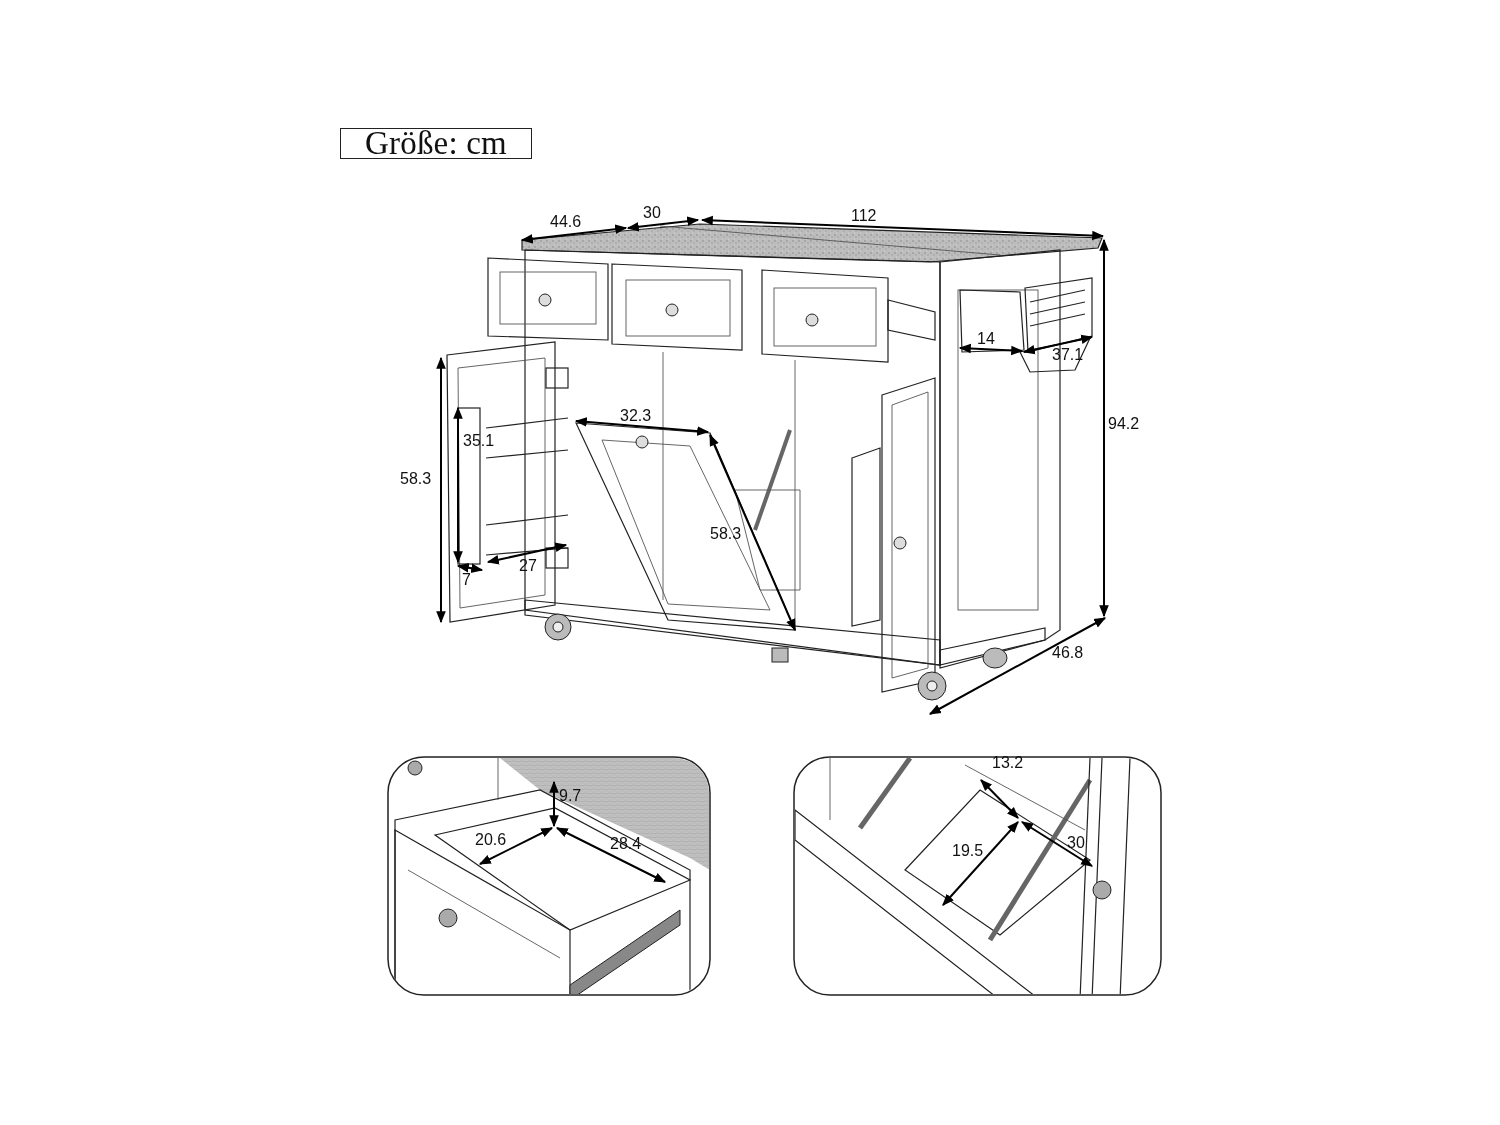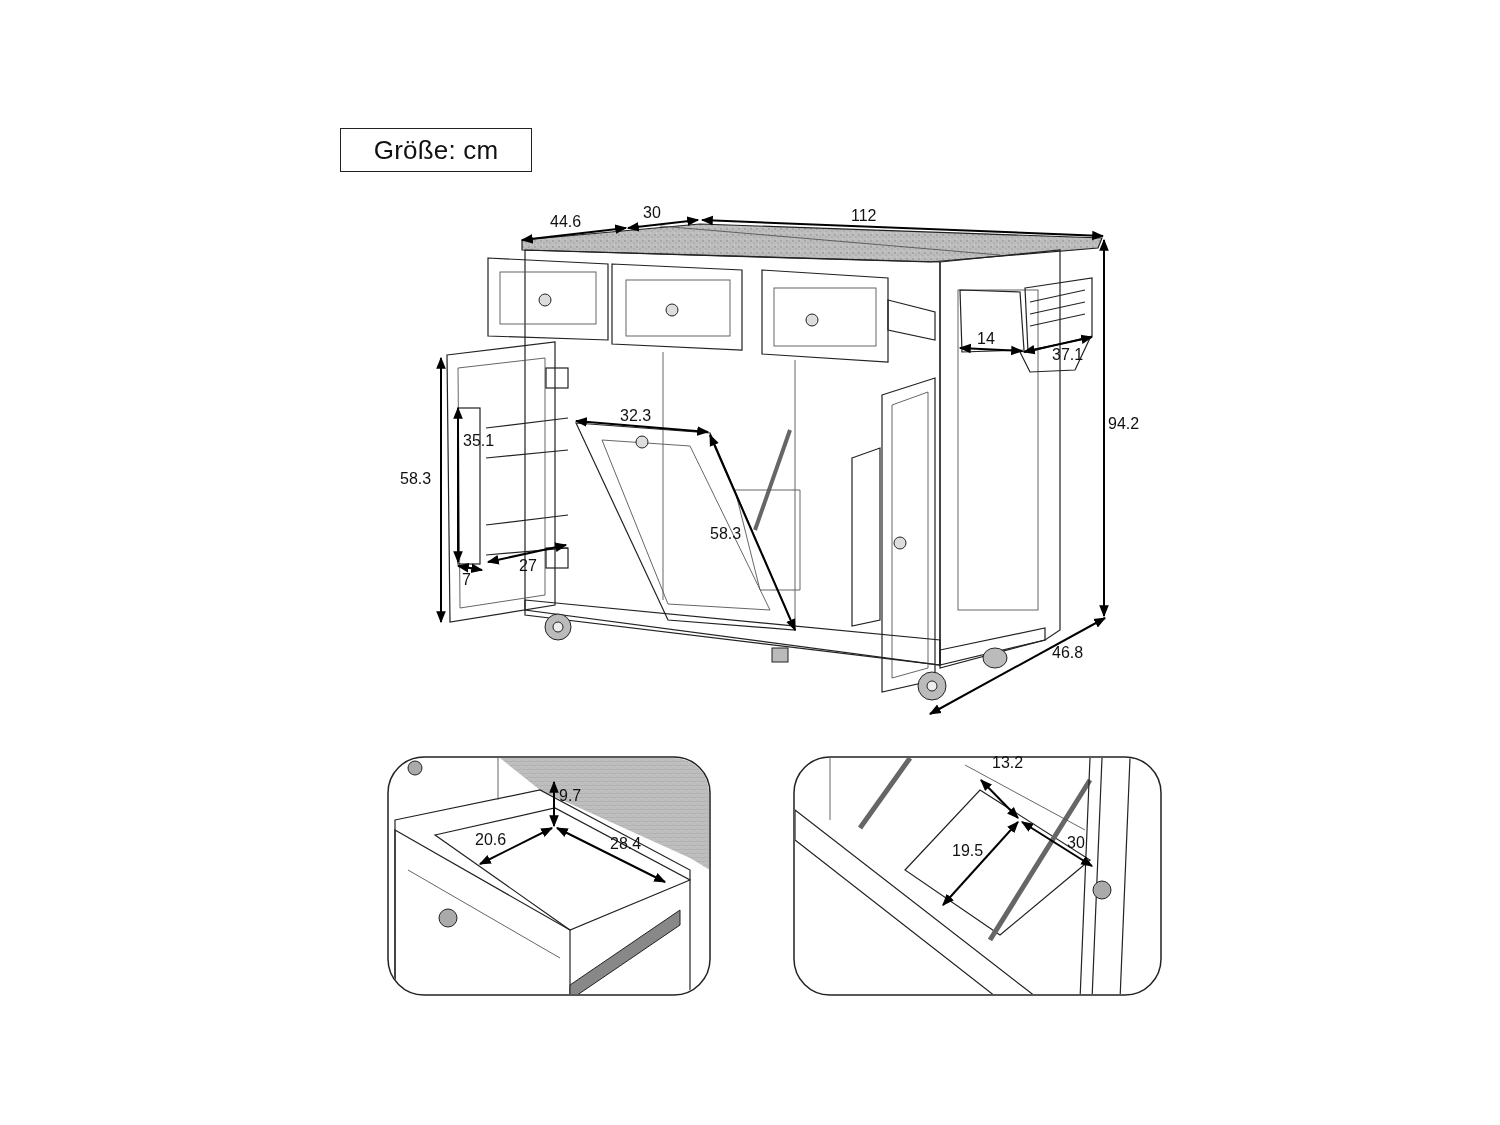--- a/index.html
+++ b/index.html
@@ -1,17 +1,17 @@
 <!DOCTYPE html>
 <html><head>
 <meta charset="utf-8">
 <style>
   html, body { margin: 0; padding: 0; background: #ffffff; }
   body { width: 1500px; height: 1125px; position: relative; overflow: hidden; font-family: "Liberation Sans", sans-serif; color: #111; }
-  .title-box { position: absolute; left: 340px; top: 128px; width: 192px; height: 44px; border: 1.5px solid #222; box-sizing: border-box; display: flex; align-items: center; justify-content: center; font-size: 26px; letter-spacing: 0.2px; }
+  .title-box { position: absolute; left: 340px; top: 128px; width: 192px; height: 31px; border: 1.5px solid #222; box-sizing: border-box; display: flex; align-items: center; justify-content: center; font-size: 33px; letter-spacing: 0.2px; font-family: Liberation Serif, serif; }
   svg { position: absolute; left: 0; top: 0; }
   .dim { font-family: "Liberation Sans", sans-serif; font-size: 16px; fill: #111; }
   .ln { stroke: #222; fill: none; stroke-width: 1.2; }
   .lt { stroke: #555; fill: none; stroke-width: 0.9; }
   .dl { stroke: #000; stroke-width: 2; fill: none; }
   .panel { fill: #ffffff; stroke: #222; stroke-width: 1.5; }
 </style>
 </head>
 <body>
 

